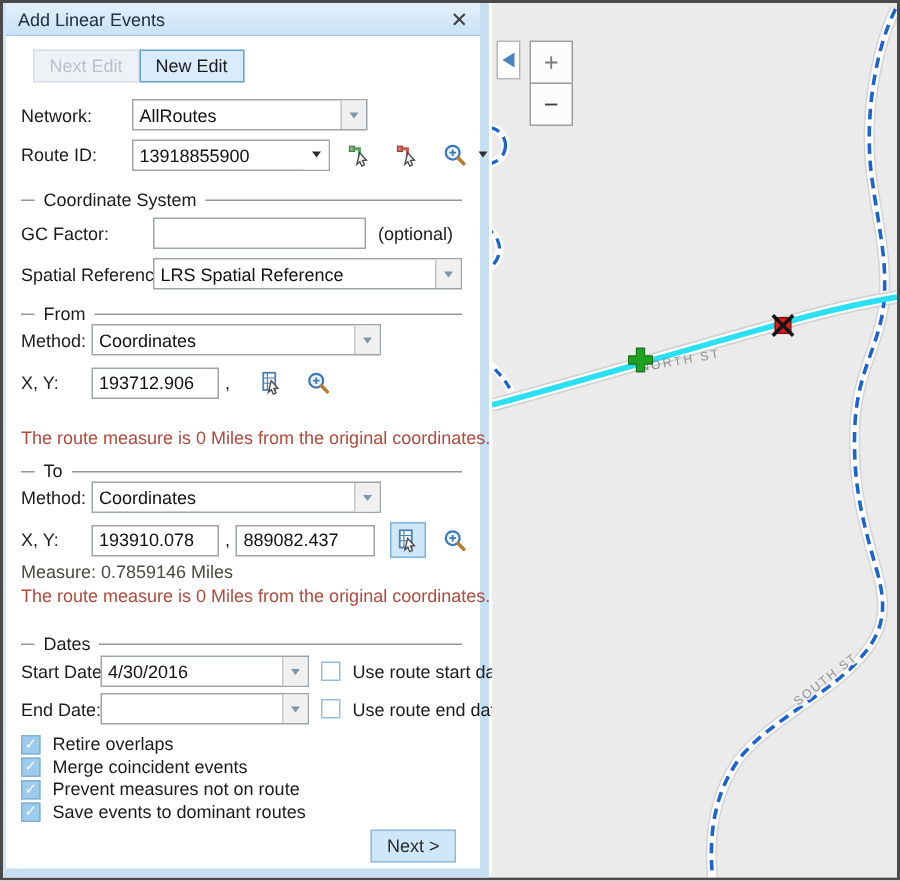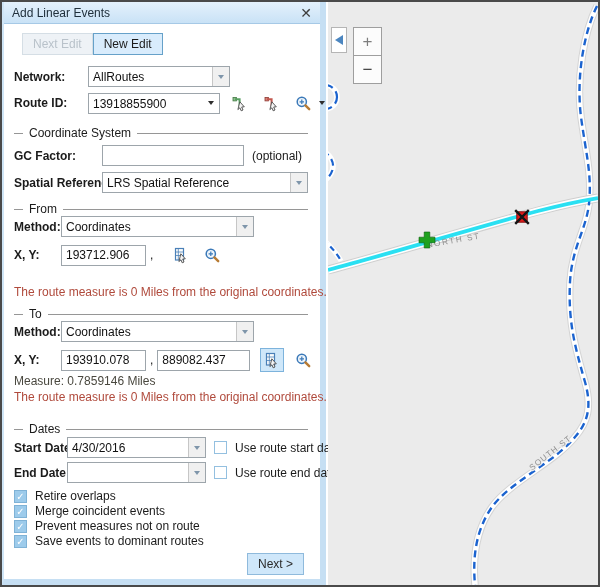--- a/index.html
+++ b/index.html
@@ -7,21 +7,21 @@
   .stage{position:relative;width:600px;height:587px;border:2px solid #4a4a4a;background:#fff;
          font-family:"Liberation Sans",sans-serif;font-size:12px;color:#1b1b1b;overflow:hidden;}
 
   
   .panel{position:absolute;left:0;top:0;width:324px;height:100%;background:#fff;
          border-right:6px solid #c6dff3;border-left:2px solid #cfe5f6;border-bottom:6px solid #c6dff3;}
   .panel-title{height:22px;background:linear-gradient(#e4f1fc,#c9e2f6);border-bottom:1px solid #a6c9e6;
                display:flex;align-items:center;padding:0 8px;color:#20303c;gap:23px;}
   .panel-title .close{margin-left:auto;font-size:14px;color:#3d3d3d;cursor:default;line-height:1;}
   .row{position:absolute;left:10px;display:flex;align-items:center;white-space:nowrap;}
-  .lbl{color:#1b1b1b;font-weight:bold;}
+  .lbl{color:#1b1b1b;}
   .btn{padding:3px 10px;font-size:12px;}
   .btn.primary{background:#d9ecfc;border:1px solid #66a1c9;color:#1b1b1b;}
   .btn.disabled{background:#eef2f6;border:1px solid #d5dee5;color:#b9c2ca;margin-left:8px;}
   .combo{height:21px;border:1px solid #9da5ab;display:flex;align-items:stretch;background:#fff;}
   .combo .cval{flex:1;padding:3px 4px 0;overflow:hidden;color:#111;}
   .combo .cbtn{width:17px;background:#f0f0f0;border-left:1px solid #c6c6c6;display:flex;align-items:center;justify-content:center;}
   .car{width:0;height:0;border-left:3.5px solid transparent;border-right:3.5px solid transparent;border-top:4.5px solid #7e95aa;}
   .combo.flat .cbtn{background:#fff;border-left:none;}
   .combo.flat .car{border-top-color:#2e2e2e;}
   .txt{height:21px;border:1px solid #9da5ab;padding:0 4px;font:12px "Liberation Sans",sans-serif;background:#fff;color:#111;}
@@ -63,21 +63,21 @@
       <span class="close">✕</span>
     </div>
 
     <div class="row" style="top:31px;">
       <button class="btn disabled">Next Edit</button>
       <button class="btn primary">New Edit</button>
     </div>
 
     <div class="row" style="top:64px;">
       <span class="lbl" style="width:74px;">Network:</span>
-      <div class="combo" style="width:142px;gap:18px;">
+      <div class="combo" style="width:157px;gap:18px;">
         <span class="cval">AllRoutes</span>
         <span class="cbtn">
             <span class="car"></span>
           </span>
       </div>
     </div>
 
     <div class="row" style="top:89px;">
       <span class="lbl" style="width:74px;">Route ID:</span>
       <div class="combo flat" style="width:132px;">

